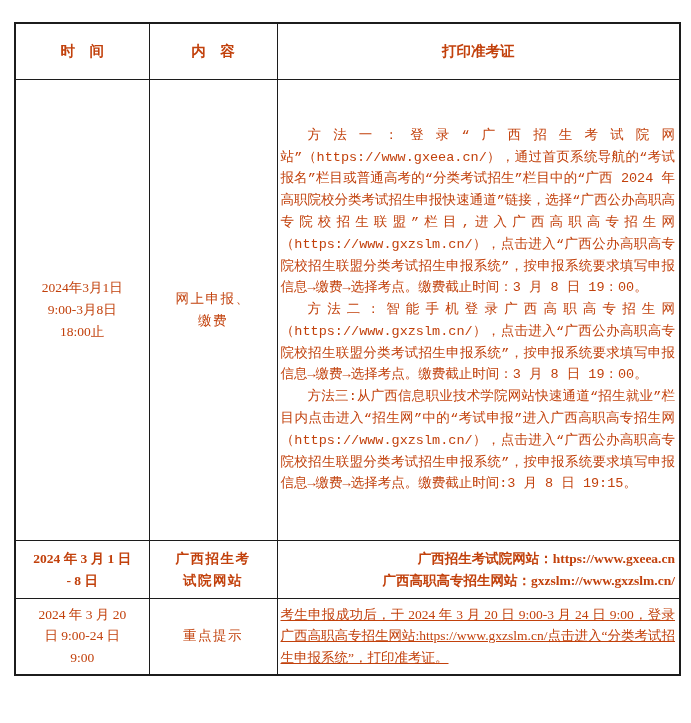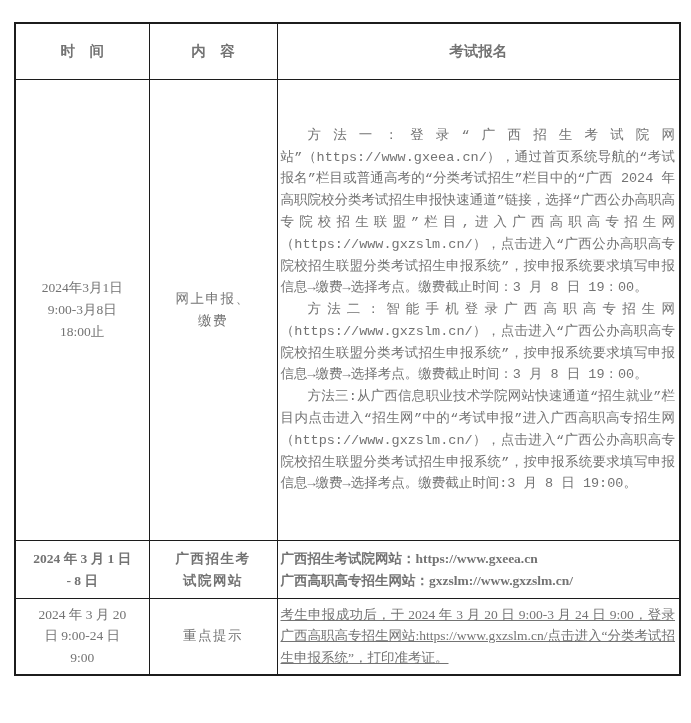--- a/index.html
+++ b/index.html
@@ -27,21 +27,21 @@
     width: 665px;
     border-collapse: collapse;
     table-layout: fixed;
     border: 2px solid #1c1c1c;
   }
   table.schedule th,
   table.schedule td {
     border: 1px solid #1c1c1c;
     font-size: 13.5px;
     line-height: 21.8px;
-    color: #737373;
+    color: #c2410c;
     overflow: hidden;
   }
   table.schedule th {
     height: 55px;
     font-weight: bold;
     font-size: 14.5px;
     text-align: center;
     vertical-align: middle;
     padding: 0 4px;
   }
@@ -70,49 +70,49 @@
     text-align: justify;
     font-family: Liberation Mono, monospace;
   }
   .para-noindent {
     margin: 0;
     text-indent: 0;
     text-align: justify;
     text-decoration: underline;
   }
   .tips-line {
-    text-align: left;
+    text-align: right;
     text-indent: 0;
   }
 </style>
 </head>
 <body>
 
 <div class="page">
   <table class="schedule">
     <colgroup>
       <col style="width:134px">
       <col style="width:128px">
       <col style="width:403px">
     </colgroup>
     <thead>
       <tr>
         <th>时　间</th>
         <th>内　容</th>
-        <th>考试报名</th>
+        <th>打印准考证</th>
       </tr>
     </thead>
     <tbody>
       <tr class="row-apply">
         <td class="c-time">2024年3月1日9:00-3月8日18:00止</td>
         <td class="c-content">网上申报、缴费</td>
         <td class="c-tips">
           <p class="para">方法一：登录“广西招生考试院网站”（https://www.gxeea.cn/），通过首页系统导航的“考试报名”栏目或普通高考的“分类考试招生”栏目中的“广西 2024 年高职院校分类考试招生申报快速通道”链接，选择“广西公办高职高专院校招生联盟”栏目,进入广西高职高专招生网（https://www.gxzslm.cn/），点击进入“广西公办高职高专院校招生联盟分类考试招生申报系统”，按申报系统要求填写申报信息→缴费→选择考点。缴费截止时间：3 月 8 日 19：00。</p>
           <p class="para">方法二：智能手机登录广西高职高专招生网（https://www.gxzslm.cn/），点击进入“广西公办高职高专院校招生联盟分类考试招生申报系统”，按申报系统要求填写申报信息→缴费→选择考点。缴费截止时间：3 月 8 日 19：00。</p>
-          <p class="para">方法三:从广西信息职业技术学院网站快速通道“招生就业”栏目内点击进入“招生网”中的“考试申报”进入广西高职高专招生网（https://www.gxzslm.cn/），点击进入“广西公办高职高专院校招生联盟分类考试招生申报系统”，按申报系统要求填写申报信息→缴费→选择考点。缴费截止时间:3 月 8 日 19:00。</p>
+          <p class="para">方法三:从广西信息职业技术学院网站快速通道“招生就业”栏目内点击进入“招生网”中的“考试申报”进入广西高职高专招生网（https://www.gxzslm.cn/），点击进入“广西公办高职高专院校招生联盟分类考试招生申报系统”，按申报系统要求填写申报信息→缴费→选择考点。缴费截止时间:3 月 8 日 19:15。</p>
         </td>
       </tr>
       <tr class="row-bonus">
         <td class="c-time">2024 年 3 月 1 日 - 8 日</td>
         <td class="c-content">广西招生考试院网站</td>
         <td class="c-tips">
           <div class="tips-line">广西招生考试院网站：https://www.gxeea.cn</div>
           <div class="tips-line">广西高职高专招生网站：gxzslm://www.gxzslm.cn/</div>
         </td>
       </tr>

